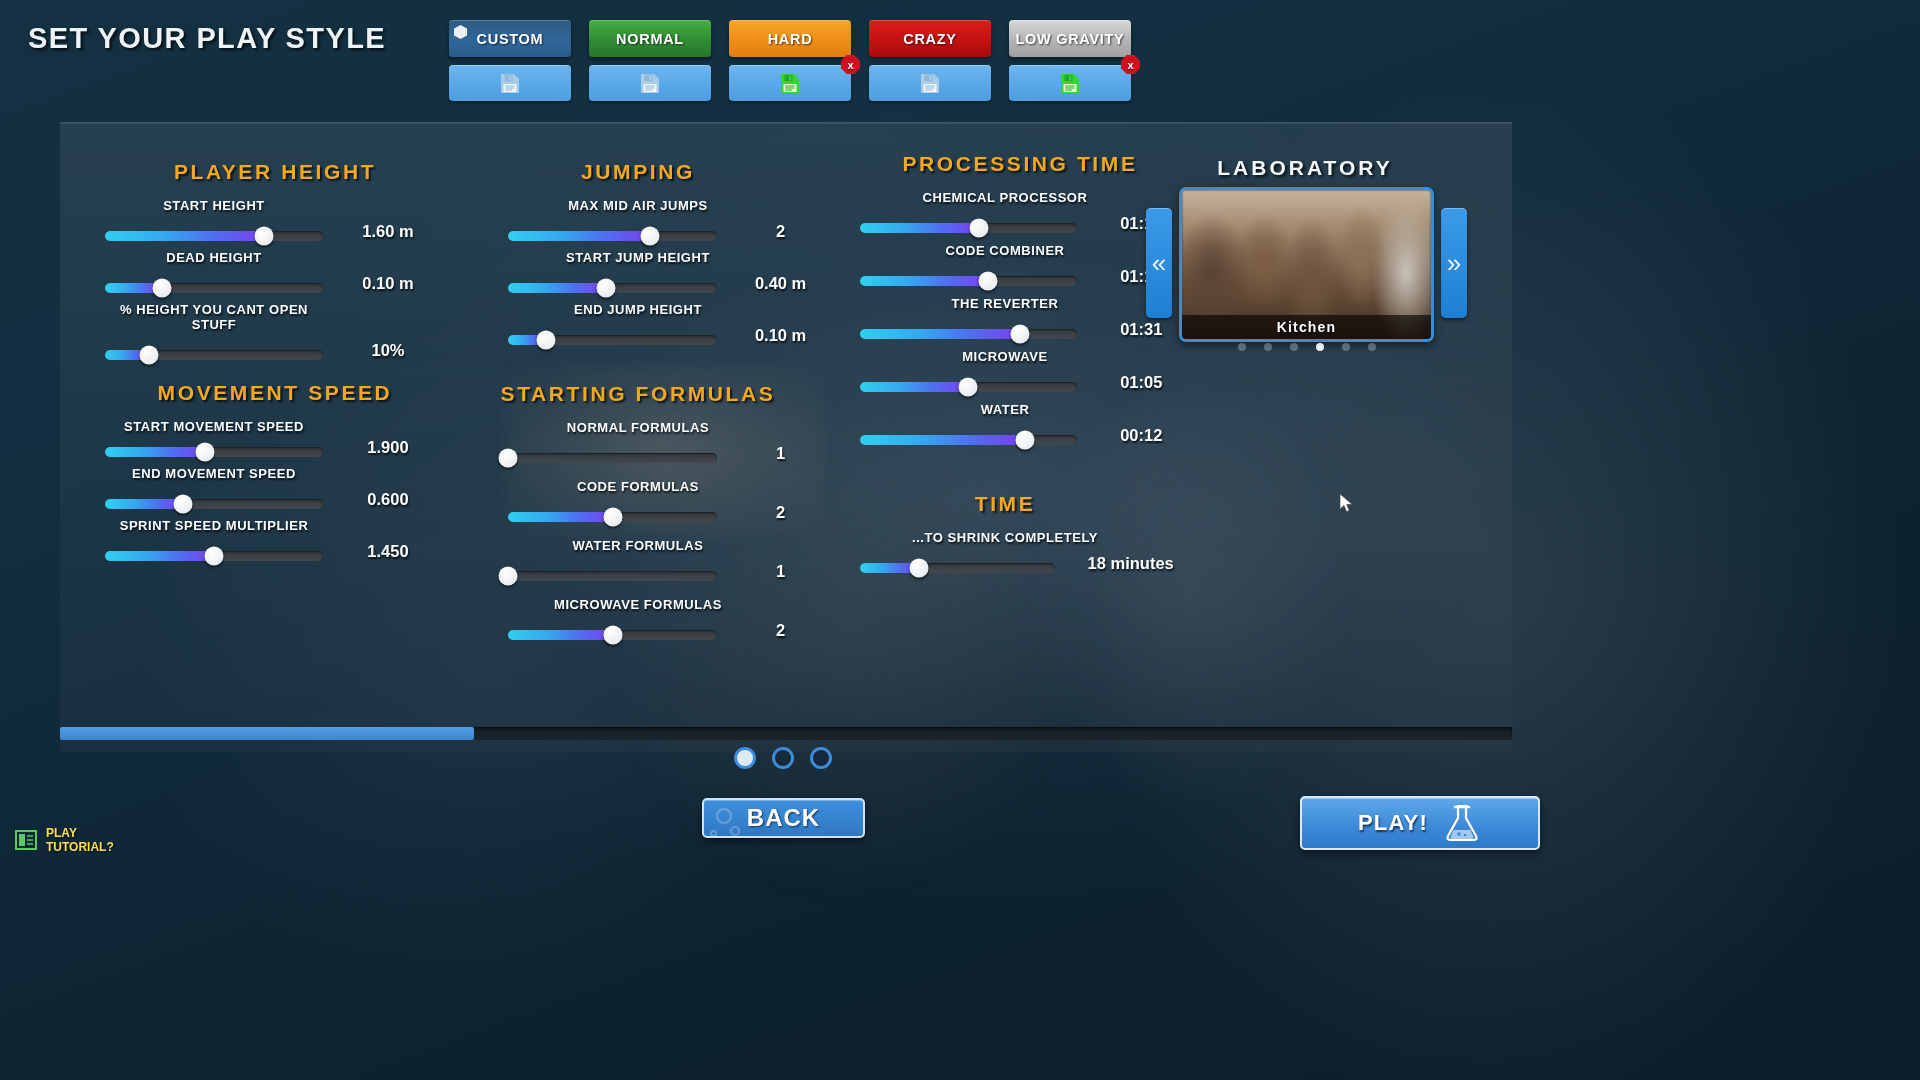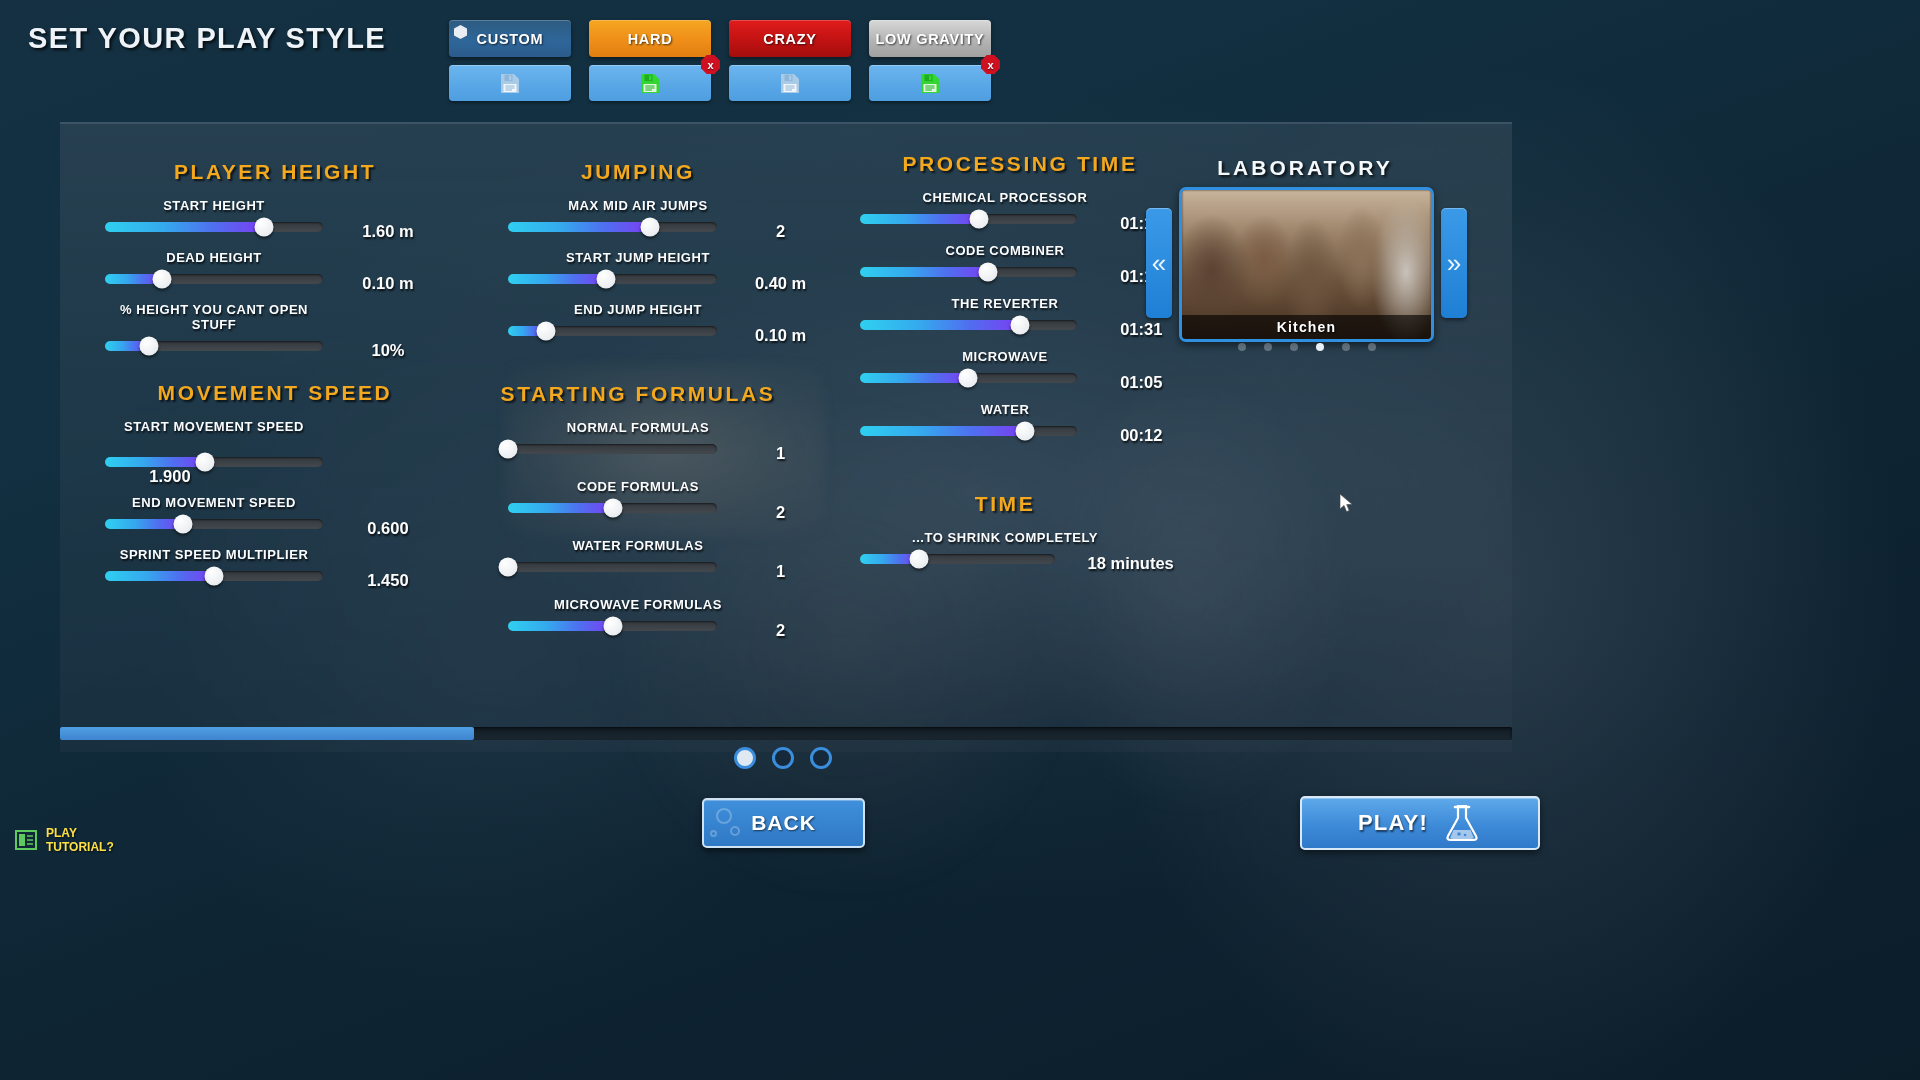--- a/index.html
+++ b/index.html
@@ -76,21 +76,21 @@
   }
   .col{ position:absolute; top:0; }
   .sec-title{
     font-size:21px; font-weight:bold; letter-spacing:2.6px; color:#f2a günü;
     color:#f3a81e; text-align:center; text-shadow:2px 2px 2px rgba(0,0,0,.7);
   }
   .row-label{
     font-size:13px; font-weight:bold; letter-spacing:.55px; color:#fbfdff;
     text-align:center; text-shadow:1px 2px 2px rgba(0,0,0,.75);
   }
-  .slider-row{ display:flex; align-items:flex-start; }
+  .slider-row{ display:flex; align-items:flex-end; }
   .track{
     position:relative; height:10px; border-radius:5px;
     background:linear-gradient(180deg,#33383d,#44494f);
     box-shadow:inset 0 1px 2px rgba(0,0,0,.55);
   }
   .fill{
     position:absolute; left:0; top:0; height:100%; border-radius:5px;
     background:linear-gradient(90deg,#2fd0f0 0%,#35a8ee 38%,#4f6ff0 68%,#7b3df2 100%);
   }
   .knob{
@@ -153,24 +153,24 @@
     background:linear-gradient(180deg,#111a22,#1b2730); border-radius:2px;
     box-shadow:inset 0 1px 3px rgba(0,0,0,.7);
   }
   #progress-fill{ height:100%; border-radius:2px;
     background:linear-gradient(180deg,#4f9fe4,#3f84cf); }
   #page-dots{ position:absolute; left:734px; top:747px; display:flex; gap:16px; }
   .pg-dot{ width:22px; height:22px; border-radius:50%;
     border:3px solid #3b8ede; background:#16293a; cursor:pointer; }
   .pg-dot.on{ background:#dfe9f2; }
   #back-btn{
-    position:absolute; left:702px; top:798px; width:163px; height:50px;
+    position:absolute; left:702px; top:798px; width:163px; height:40px;
     border-radius:5px; border:2px solid #cfe2f2;
     background:linear-gradient(180deg,#3f8fdc 0%,#2f78c4 100%);
-    color:#fff; font-size:21px; font-weight:bold; letter-spacing:1px;
+    color:#fff; font-size:24px; font-weight:bold; letter-spacing:1px;
     display:flex; align-items:center; justify-content:center; cursor:pointer;
     text-shadow:1px 1px 2px rgba(0,0,0,.6);
     box-shadow:0 3px 6px rgba(0,0,0,.5), inset 0 1px 0 rgba(255,255,255,.3);
     overflow:hidden;
   }
   .bubble{ position:absolute; border-radius:50%; border:2px solid rgba(255,255,255,.25); }
   #play-btn{
     position:absolute; left:1300px; top:796px; width:240px; height:54px;
     border-radius:5px; border:2px solid #d8e8f6;
     background:linear-gradient(180deg,#5ea9ea 0%,#3d8ad8 55%,#2f79c9 100%);
@@ -204,20 +204,34 @@
         <svg class="disk" viewBox="0 0 18 19">
           <path d="M0 0 H13 L18 5 V19 H0 Z" fill="#a8cbe8"></path>
           <rect x="3.5" y="0.6" width="8" height="6.5" fill="#8fb6d6"></rect>
           <rect x="8" y="1.6" width="2.4" height="4.6" fill="#a8cbe8"></rect>
           <rect x="2.5" y="10" width="13" height="8" fill="#ffffff" opacity=".85"></rect>
           <path d="M4.3 12 H13.6 M4.3 14 H13.6 M4.3 16 H11" stroke="#8fb6d6" stroke-width="1"></path>
         </svg>
       </div>
     </div>
     <div class="preset-col">
+      <div class="preset-btn pb-normal">
+        <span>NORMAL</span>
+      </div>
+      <div class="save-btn">
+        <svg class="disk" viewBox="0 0 18 19">
+          <path d="M0 0 H13 L18 5 V19 H0 Z" fill="#a8cbe8"></path>
+          <rect x="3.5" y="0.6" width="8" height="6.5" fill="#8fb6d6"></rect>
+          <rect x="8" y="1.6" width="2.4" height="4.6" fill="#a8cbe8"></rect>
+          <rect x="2.5" y="10" width="13" height="8" fill="#ffffff" opacity=".85"></rect>
+          <path d="M4.3 12 H13.6 M4.3 14 H13.6 M4.3 16 H11" stroke="#8fb6d6" stroke-width="1"></path>
+        </svg>
+      </div>
+    </div>
+    <div class="preset-col">
       <div class="preset-btn pb-hard">
         <span>HARD</span>
       </div>
       <div class="save-btn">
         <svg class="disk" viewBox="0 0 18 19">
           <path d="M0 0 H13 L18 5 V19 H0 Z" fill="#33d633"></path>
           <rect x="3.5" y="0.6" width="8" height="6.5" fill="#1fae1f"></rect>
           <rect x="8" y="1.6" width="2.4" height="4.6" fill="#33d633"></rect>
           <rect x="2.5" y="10" width="13" height="8" fill="#ffffff" opacity=".85"></rect>
           <path d="M4.3 12 H13.6 M4.3 14 H13.6 M4.3 16 H11" stroke="#1fae1f" stroke-width="1"></path>
@@ -281,21 +295,21 @@
         <div class="track" style="width: 218px;">
           <div class="fill" style="width: 20%;"></div>
           <div class="knob" style="left: 20%;"></div>
         </div>
         <div class="val" style="width: 78px; text-align: center; margin-left: 26px;">10%</div>
       </div>
     </div>
     <div class="col" style="left: 45px; top: 257px; width: 340px;">
       <div class="sec-title" style="width: 340px; margin-left: 0px;">MOVEMENT SPEED</div>
       <div class="row-label" style="margin-top: 14px; width: 218px; margin-left: 0px;">START MOVEMENT SPEED</div>
-      <div class="slider-row" style="margin-top: 23px; flex-direction: column;">
+      <div class="slider-row" style="margin-top: 4px;">
         <div class="track" style="width: 218px;">
           <div class="fill" style="width: 46%;"></div>
           <div class="knob" style="left: 46%;"></div>
         </div>
         <div class="val" style="width: 78px; text-align: center; margin-left: 26px;">1.900</div>
       </div>
       <div class="row-label" style="margin-top: 9px; width: 218px; margin-left: 0px;">END MOVEMENT SPEED</div>
       <div class="slider-row" style="margin-top: 9px;">
         <div class="track" style="width: 218px;">
           <div class="fill" style="width: 36%;"></div>

